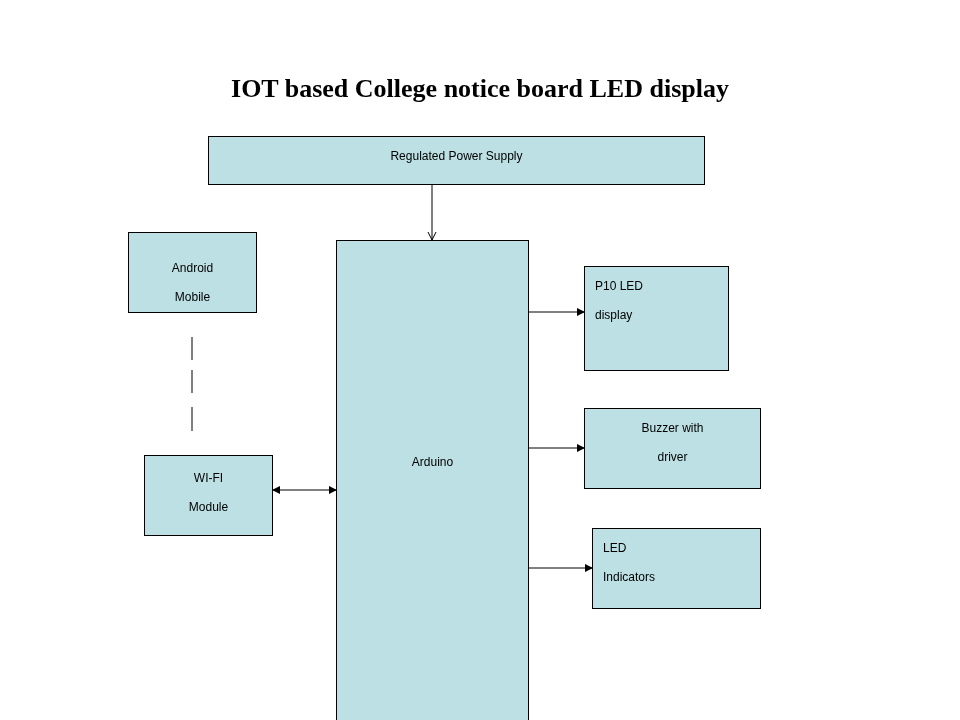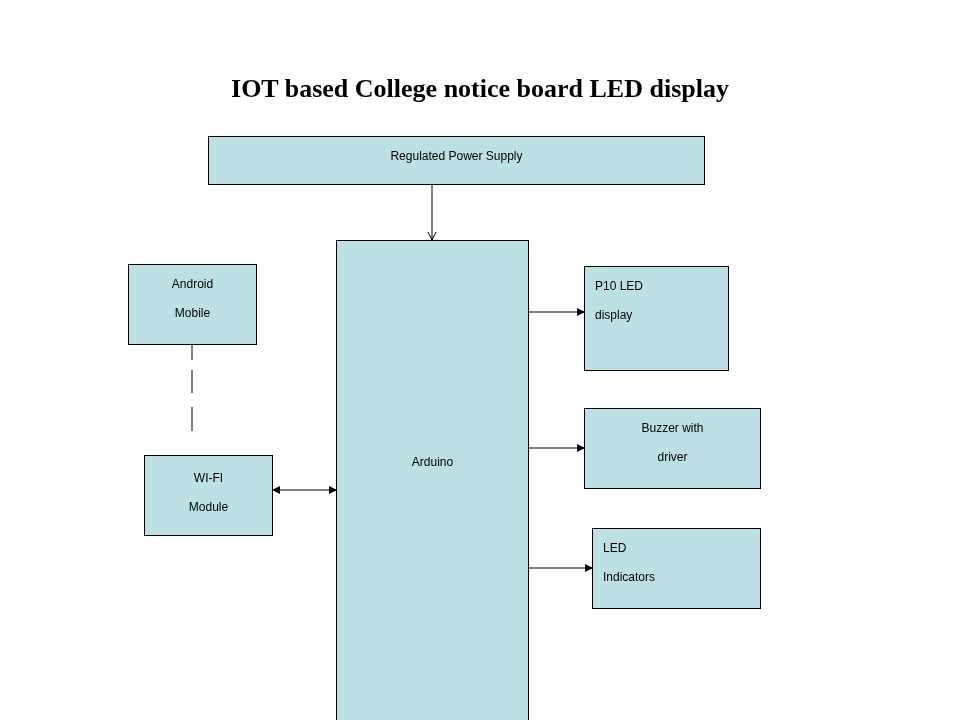--- a/index.html
+++ b/index.html
@@ -37,21 +37,21 @@
   <line x1="273" y1="490" x2="336" y2="490" stroke="#000" stroke-width="1" marker-start="url(#ahs)" marker-end="url(#ah)"></line>
   <line x1="528" y1="312" x2="584" y2="312" stroke="#000" stroke-width="1" marker-end="url(#ah)"></line>
   <line x1="528" y1="448" x2="584" y2="448" stroke="#000" stroke-width="1" marker-end="url(#ah)"></line>
   <line x1="528" y1="568" x2="592" y2="568" stroke="#000" stroke-width="1" marker-end="url(#ah)"></line>
 </svg>
 
 <div class="box center" style="left:208px;top:136px;width:497px;height:49px;padding-top:5px;">
   <span>Regulated Power Supply</span>
 </div>
 
-<div class="box center" style="left:128px;top:232px;width:129px;height:81px;padding-top:5px;margin-top:32px;">
+<div class="box center" style="left:128px;top:232px;width:129px;height:81px;padding-top:21px;">
   <div>Android</div>
   <div>Mobile</div>
 </div>
 
 <div class="box center" style="left:144px;top:455px;width:129px;height:81px;padding-top:8px;">
   <div>WI-FI</div>
   <div>Module</div>
 </div>
 
 <div class="box center" style="left:336px;top:240px;width:193px;height:536px;">

